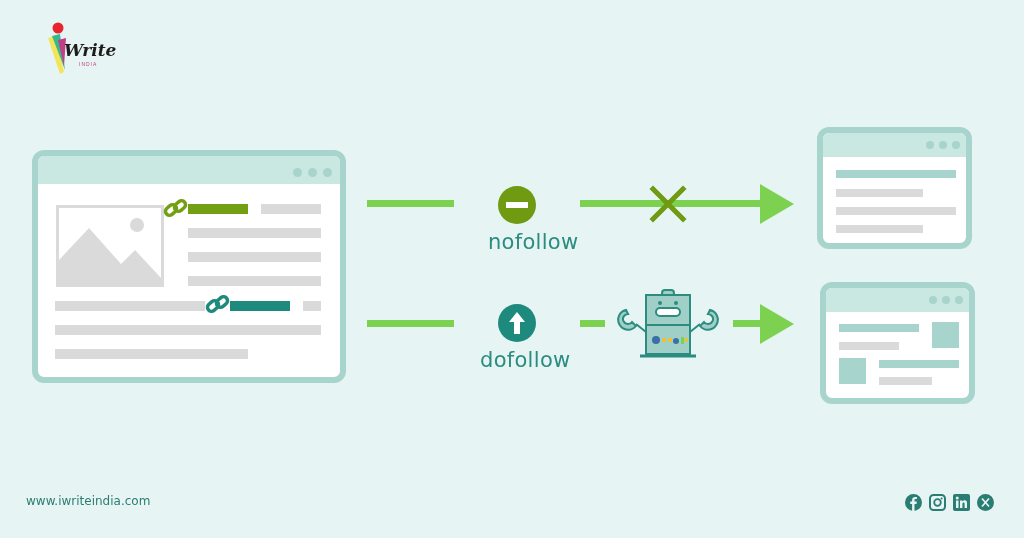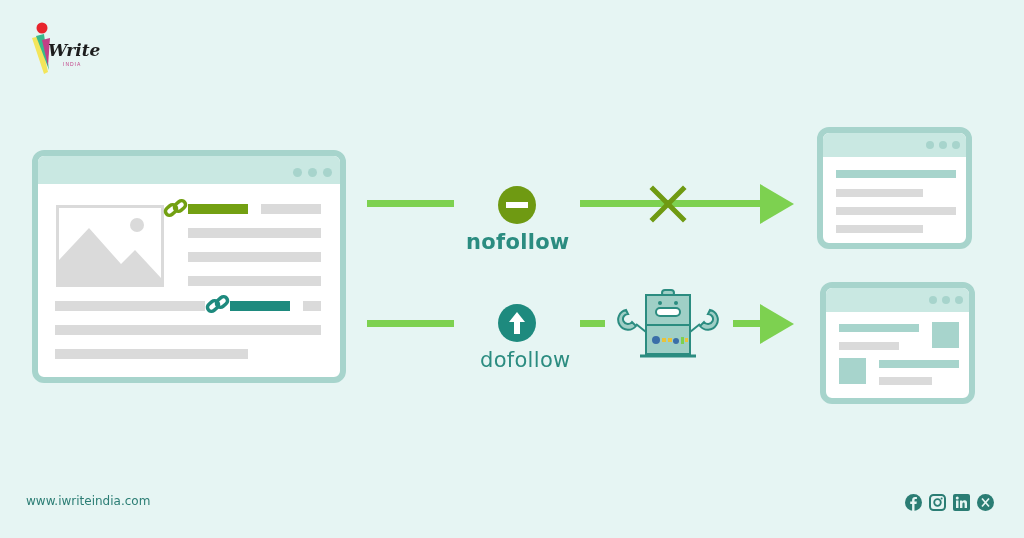--- a/index.html
+++ b/index.html
@@ -12,21 +12,21 @@
     .gline { position: absolute; background: #dadada; height: 10px; }
     .tline { position: absolute; background: #a7d4cc; }
     .green-line { position: absolute; height: 7px; background: #7dd150; }
     .label { position: absolute; color: #2b8c80; font-size: 21px; font-family: "DejaVu Sans", sans-serif; letter-spacing: 0.3px; }
     .footer-url { position: absolute; left: 26px; top: 494px; font-size: 12px; color: #2b7d74; font-family: "DejaVu Sans", sans-serif; }
     .social { position: absolute; top: 494px; width: 17px; height: 17px; }
   </style>
 </head>
 <body>
 
-<div class="abs" style="left:28px;top:20px;width:72px;height:60px;">
+<div class="abs" style="left:44px;top:20px;width:72px;height:60px;">
   <svg width="72" height="60" viewBox="0 0 72 60">
     <circle cx="14" cy="8" r="5.5" fill="#e8242c"></circle>
     <polygon points="4,18 12,16 20,52 16,54" fill="#f3e55a"></polygon>
     <polygon points="8,16 16,14 21,50" fill="#38b98c"></polygon>
     <polygon points="14,20 22,18 20,46" fill="#c23f86"></polygon>
   </svg>
   <span class="abs" style="left:20px;top:20px;font-family:'DejaVu Serif',serif;font-style:italic;font-weight:bold;font-size:17px;color:#1d1d1d;">Write</span>
   <span class="abs" style="left:35px;top:41px;font-size:5px;color:#c23f86;letter-spacing:1px;">INDIA</span>
 </div>
 
@@ -66,21 +66,21 @@
   <div class="gline" style="left:265px;top:145px;width:18px;"></div>
   <div class="gline" style="left:17px;top:169px;width:266px;"></div>
   <div class="gline" style="left:17px;top:193px;width:193px;"></div>
 </div>
 
 <div class="green-line" style="left:367px;top:200px;width:87px;"></div>
 <svg class="abs" style="left:497px;top:185px;" width="40" height="40" viewBox="0 0 40 40">
   <circle cx="20" cy="20" r="19" fill="#6f9a12"></circle>
   <rect x="9" y="17" width="22" height="6" fill="#fff"></rect>
 </svg>
-<span class="label" style="left:466px;top:230px;font-weight:bold;">nofollow</span>
+<span class="label" style="left:488px;top:230px;">nofollow</span>
 <div class="green-line" style="left:580px;top:200px;width:185px;"></div>
 <svg class="abs" style="left:760px;top:184px;" width="34" height="40" viewBox="0 0 34 40">
   <polygon points="0,0 34,20 0,40" fill="#7dd150"></polygon>
 </svg>
 <svg class="abs" style="left:648px;top:184px;" width="40" height="40" viewBox="0 0 40 40">
   <g stroke="#6f9a12" stroke-width="5" stroke-linecap="square">
     <line x1="5" y1="5" x2="35" y2="35"></line>
     <line x1="35" y1="5" x2="5" y2="35"></line>
   </g>
 </svg>

